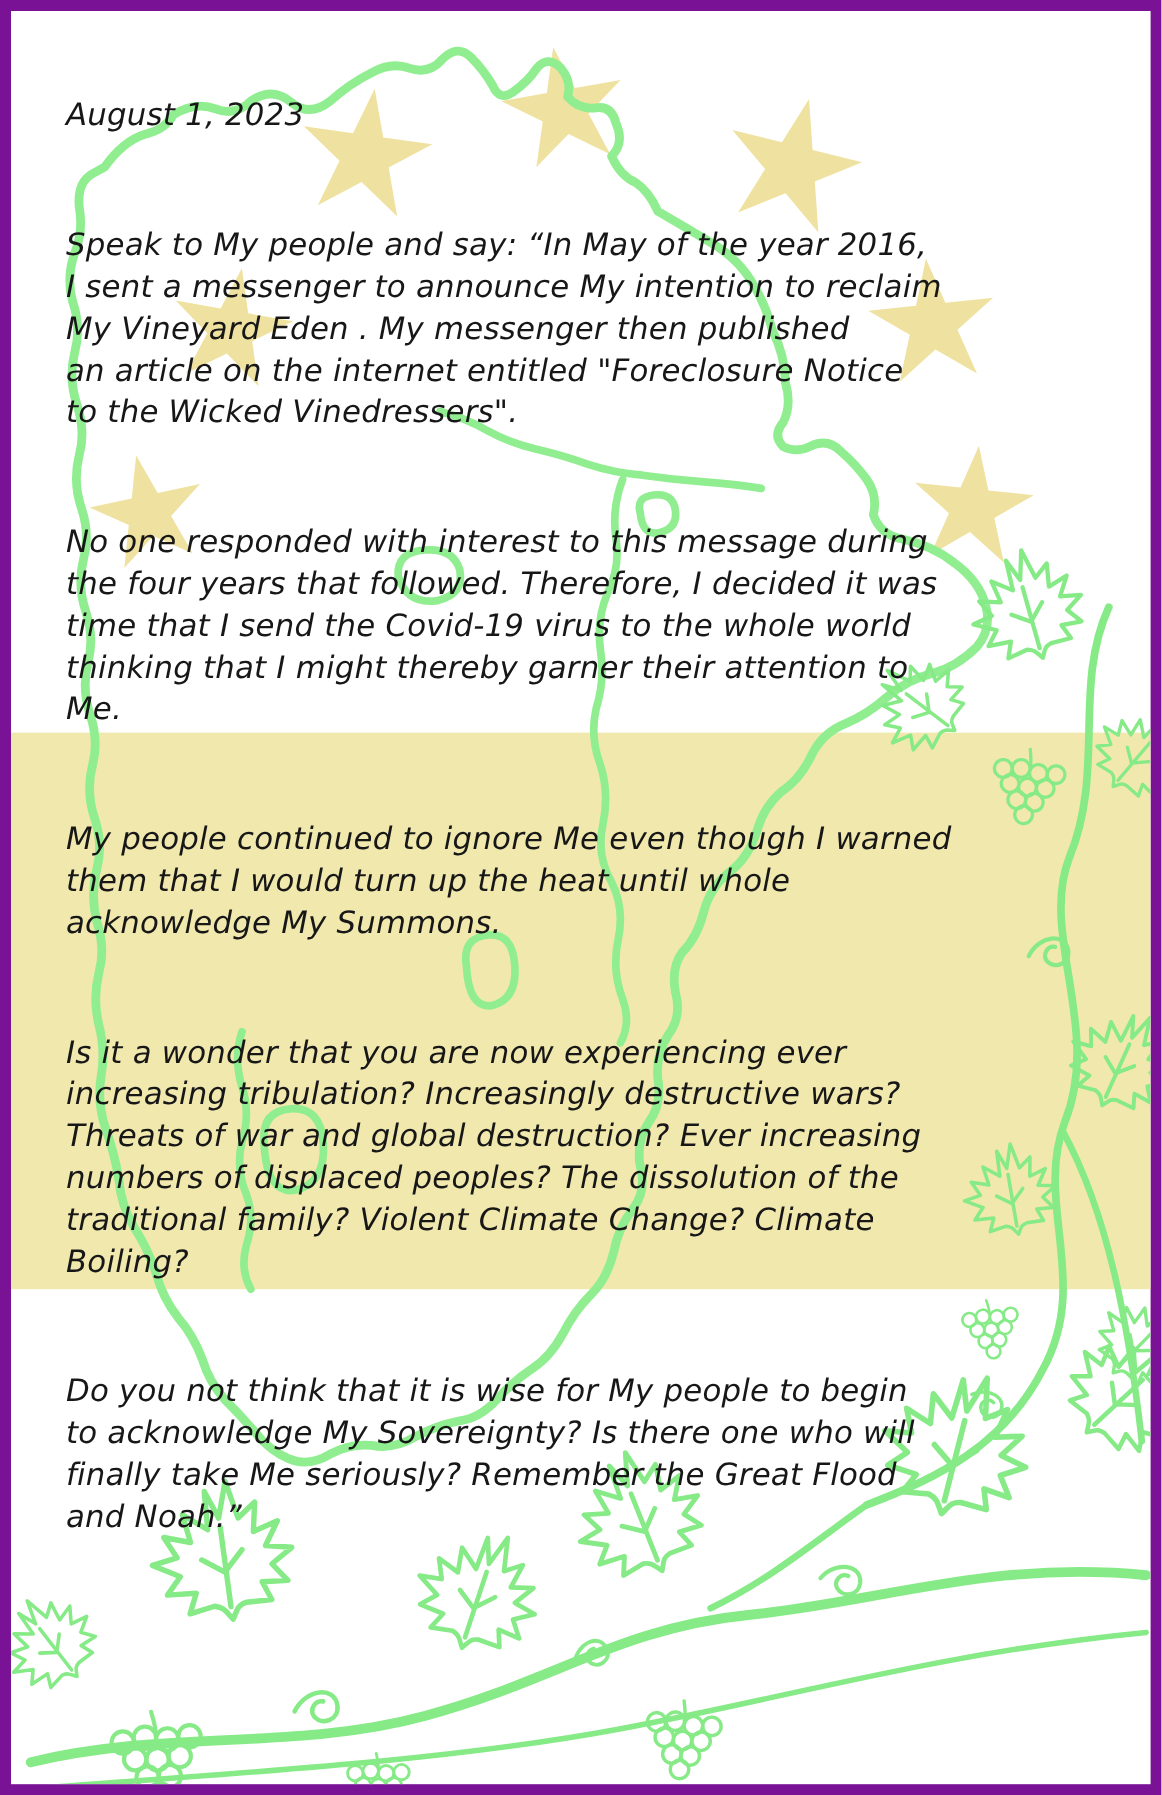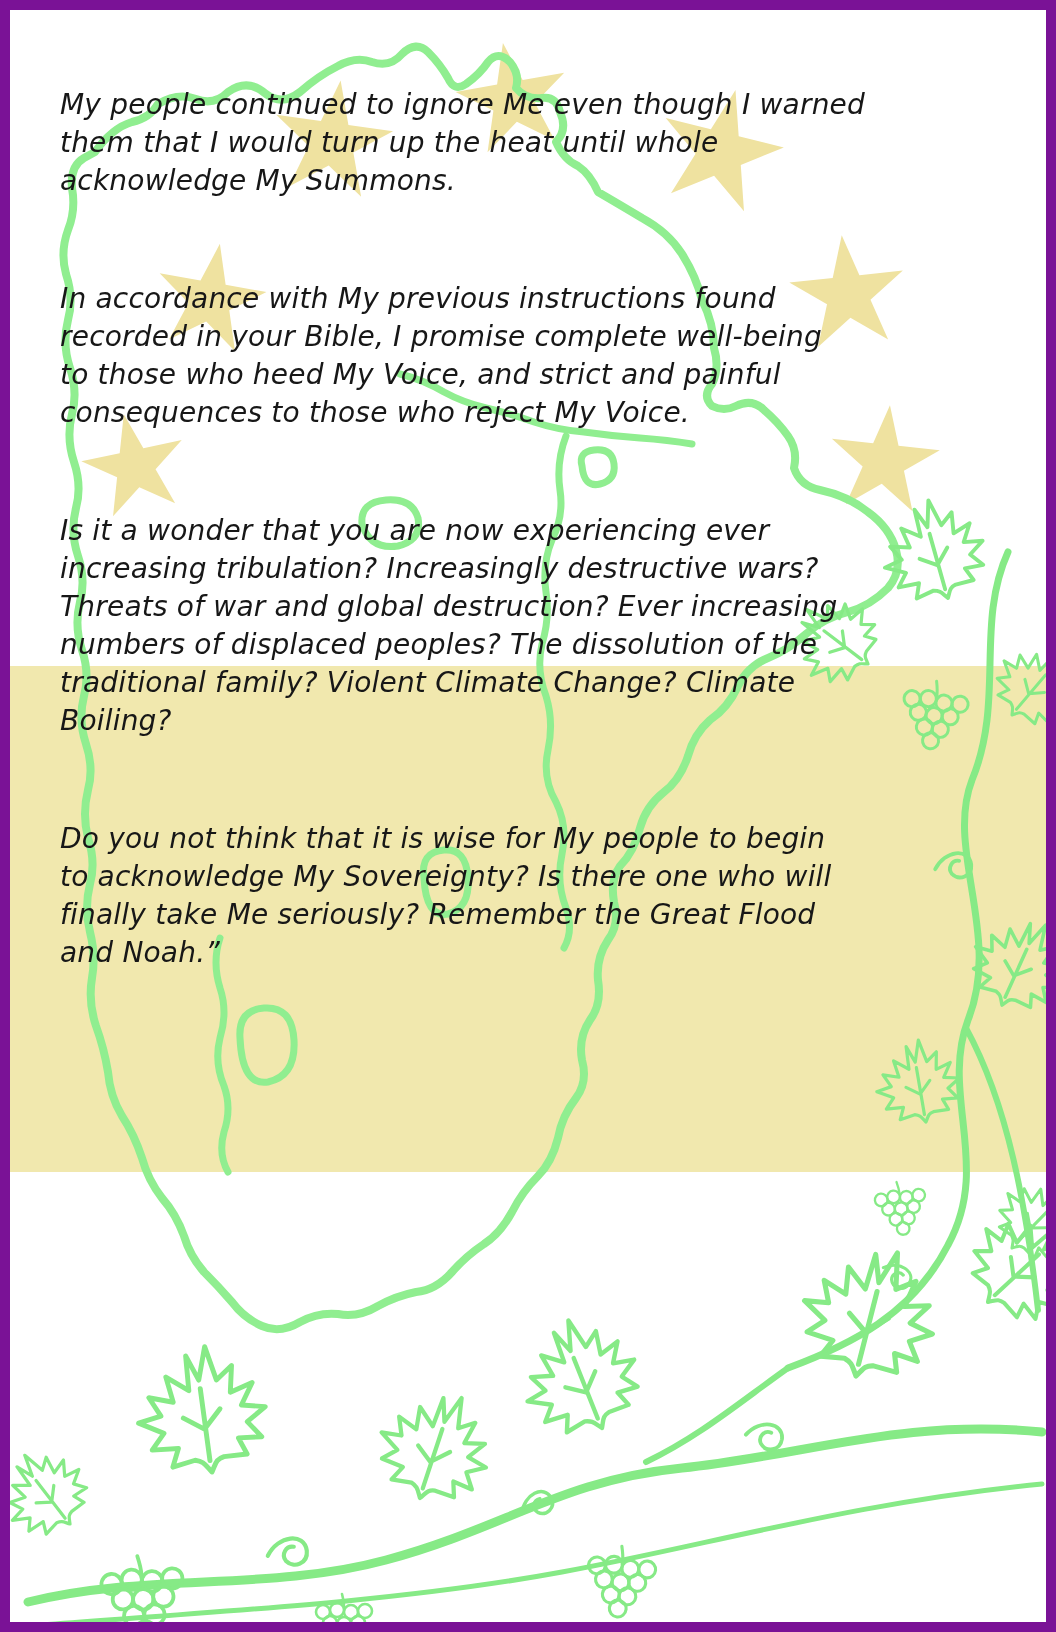--- a/index.html
+++ b/index.html
@@ -112,27 +112,34 @@
 
       <use href="#tendril" transform="translate(952,862) scale(1.2)"></use>
       <use href="#tendril" transform="translate(898,1272) rotate(40)"></use>
       <use href="#tendril" transform="translate(286,1548) scale(1.3)"></use>
       <use href="#tendril" transform="translate(534,1502) rotate(-20) scale(1.1)"></use>
       <use href="#tendril" transform="translate(764,1432) rotate(15) scale(1.2)"></use>
     </g>
   </svg>
 
   <div class="letter">
+    <div class="para">August 1, 2023</div>
+    <div class="para">Speak to My people and say: “In May of the year 2016,
+I sent a messenger to announce My intention to reclaim
+My Vineyard Eden . My messenger then published
+an article on the internet entitled "Foreclosure Notice
+to the Wicked Vinedressers".</div>
+    <div class="para">No one responded with interest to this message during
+the four years that followed. Therefore, I decided it was
+time that I send the Covid-19 virus to the whole world
+thinking that I might thereby garner their attention to
+Me.</div>
     <div class="para">My people continued to ignore Me even though I warned
 them that I would turn up the heat until whole
 acknowledge My Summons.</div>
-    <div class="para">In accordance with My previous instructions found
-recorded in your Bible, I promise complete well-being
-to those who heed My Voice, and strict and painful
-consequences to those who reject My Voice.</div>
     <div class="para">Is it a wonder that you are now experiencing ever
 increasing tribulation? Increasingly destructive wars?
 Threats of war and global destruction? Ever increasing
 numbers of displaced peoples? The dissolution of the
 traditional family? Violent Climate Change? Climate
 Boiling?</div>
     <div class="para">Do you not think that it is wise for My people to begin
 to acknowledge My Sovereignty? Is there one who will
 finally take Me seriously? Remember the Great Flood
 and Noah.”</div>

